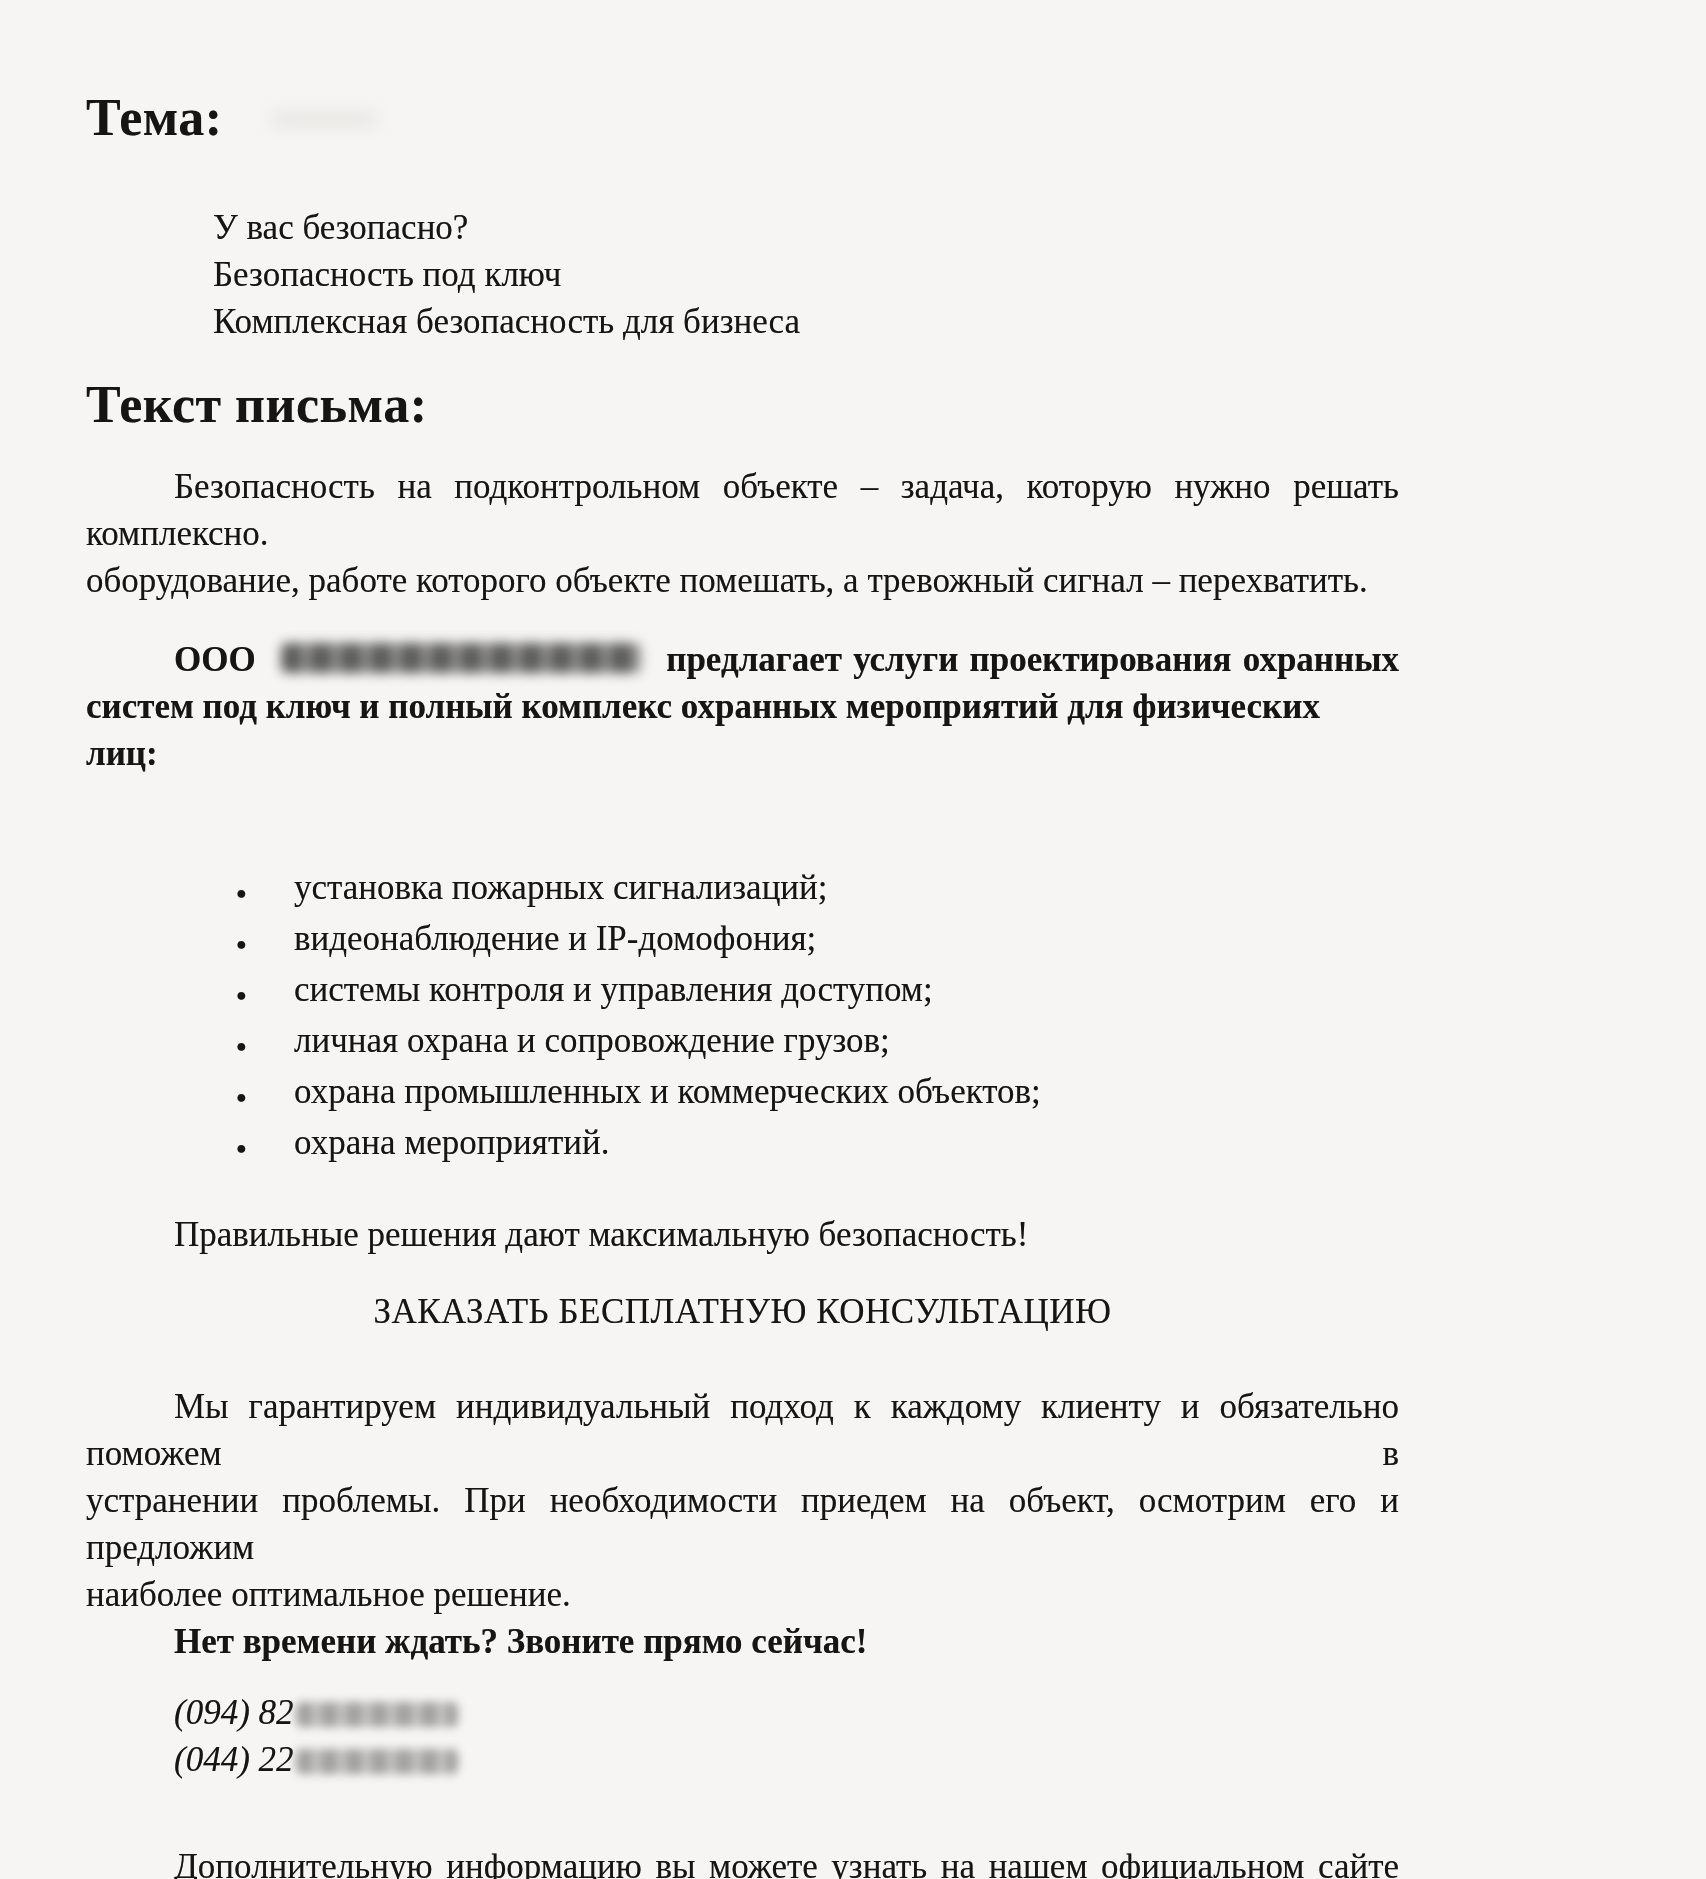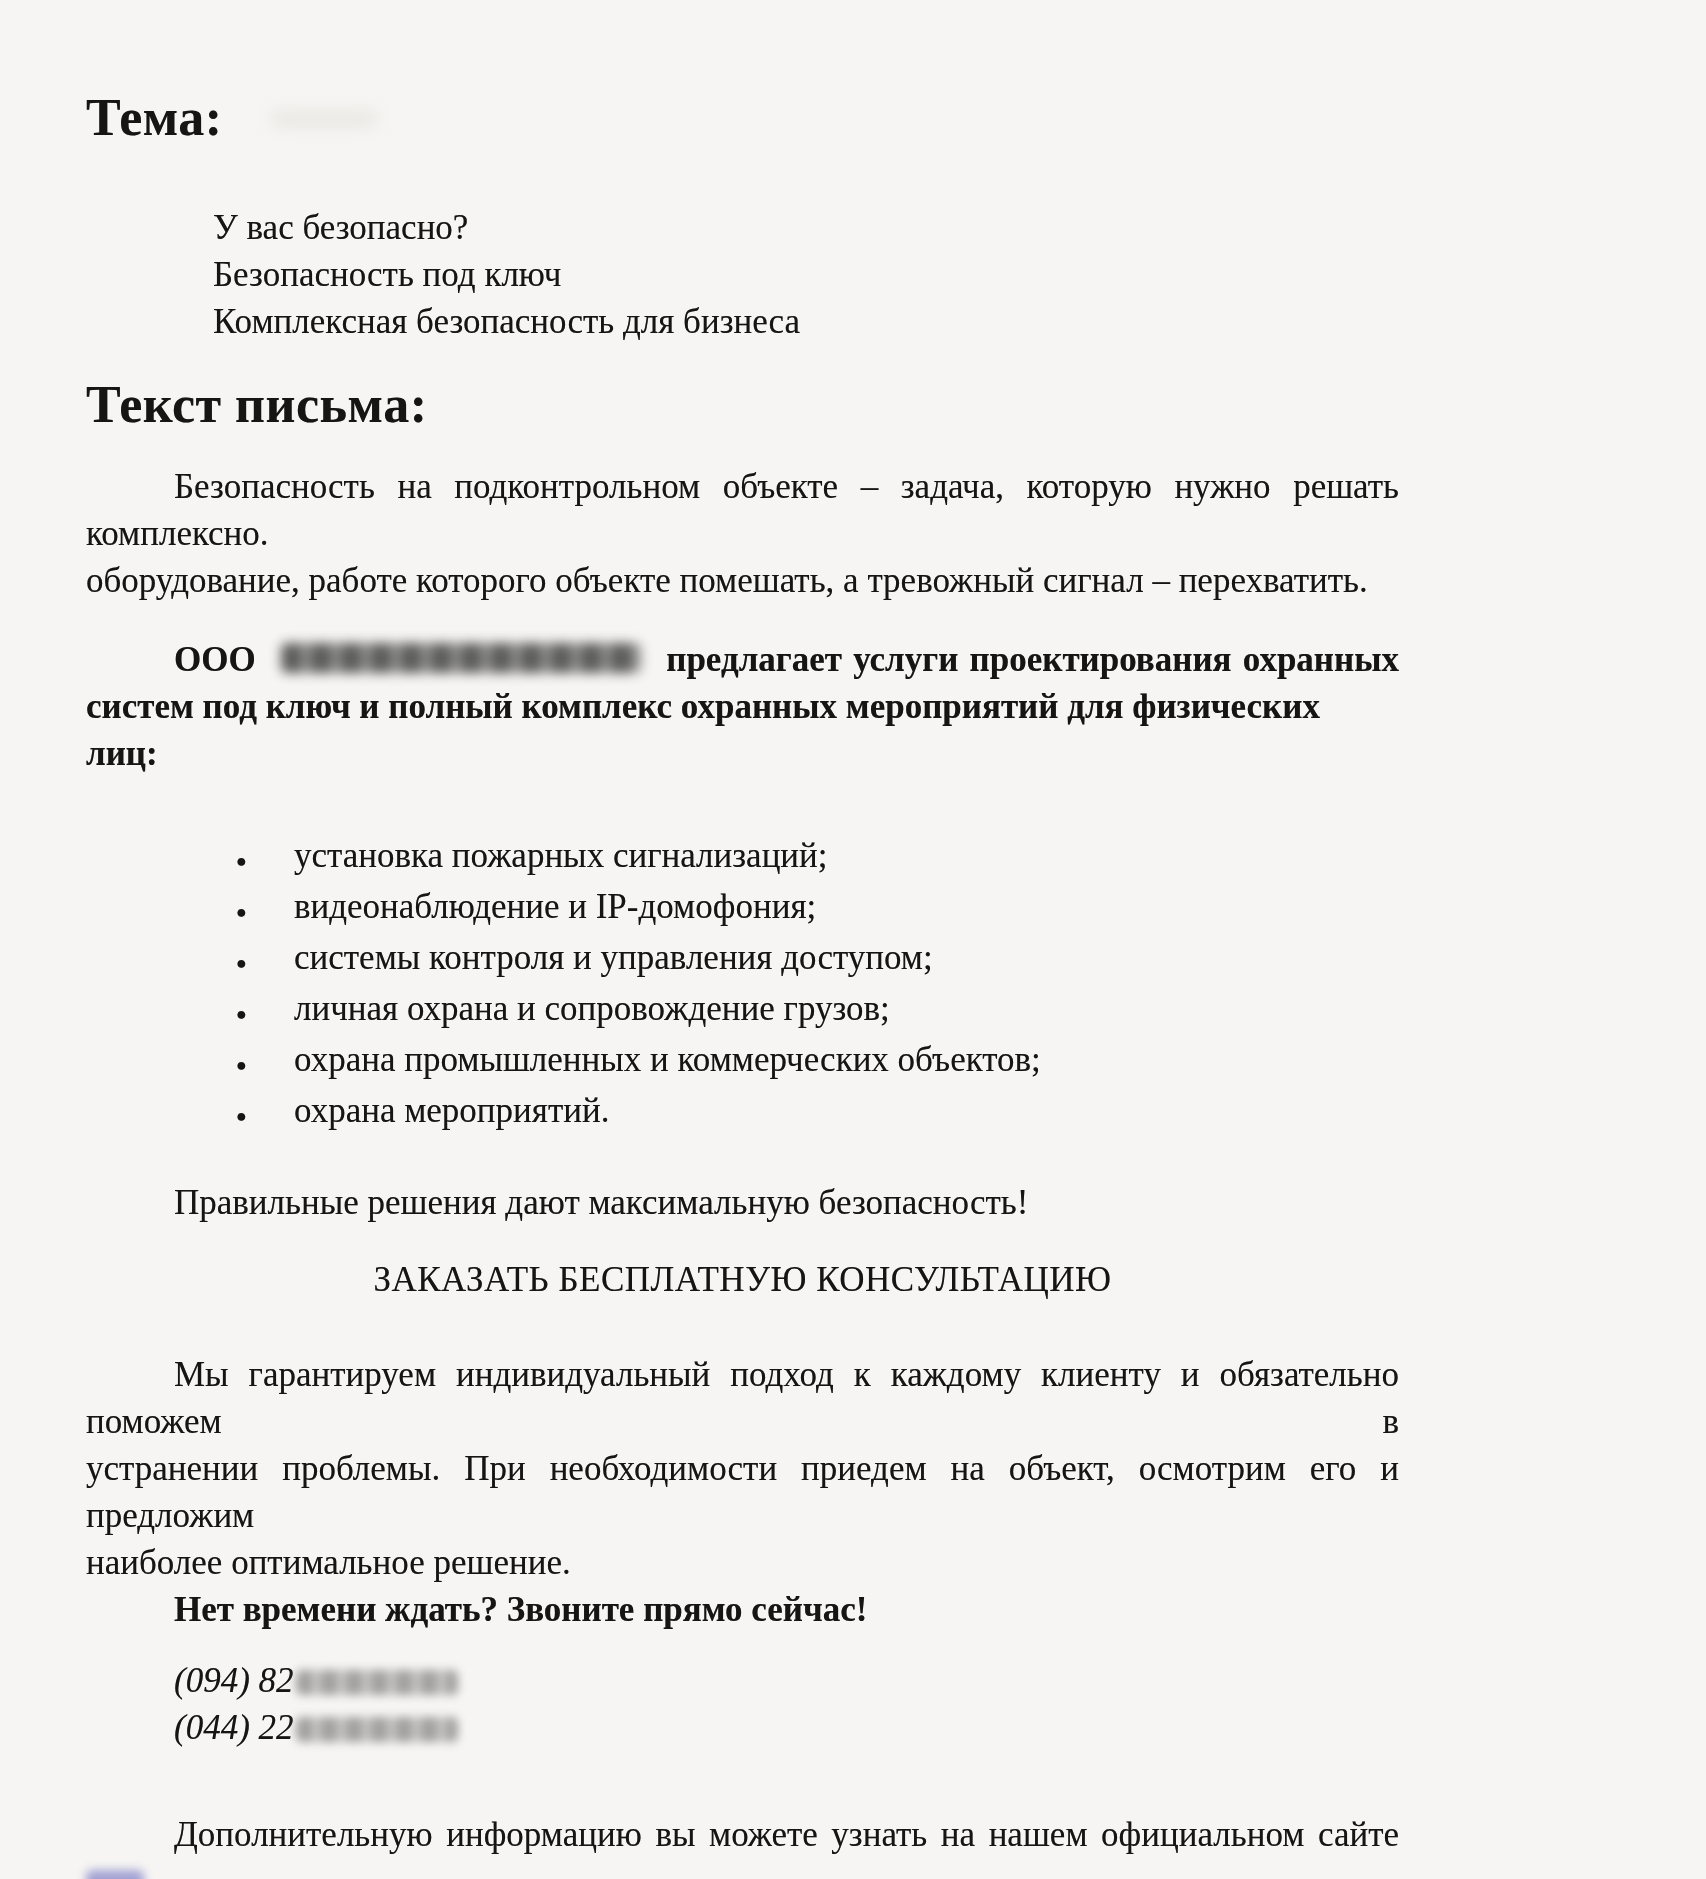--- a/index.html
+++ b/index.html
@@ -37,21 +37,21 @@
   .pline { line-height: 47px; }
   .just { text-align: justify; text-align-last: justify; }
   .ind  { text-indent: 88px; }
 
   .para-lines > div { line-height: 47px; text-align: justify; text-align-last: justify; }
   .para-lines > div:first-of-type { text-indent: 88px; }
   .para-lines > div:last-of-type { text-align: left; text-align-last: left; }
 
   .intro { margin-bottom: 32px; }
 
-  .offer { font-weight: bold; margin-bottom: 56px; }
+  .offer { font-weight: bold; margin-bottom: 88px; }
   .blob {
     display: inline-block; vertical-align: -3px; border-radius: 6px;
   }
   .blob-company {
     width: 360px; height: 30px; margin: 0 14px; vertical-align: -2px;
     background: repeating-linear-gradient(90deg, #3c3c3c 0 20px, #7a7a78 20px 30px);
     filter: blur(6px); opacity: 0.82;
   }
 
   .services { padding-left: 150px; margin-bottom: 40px; }

